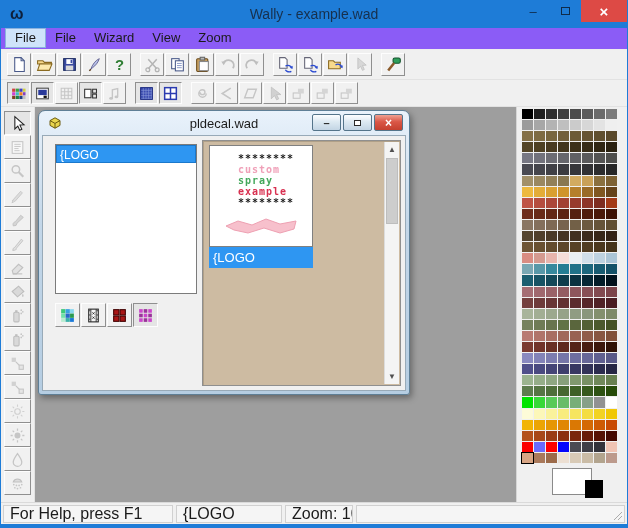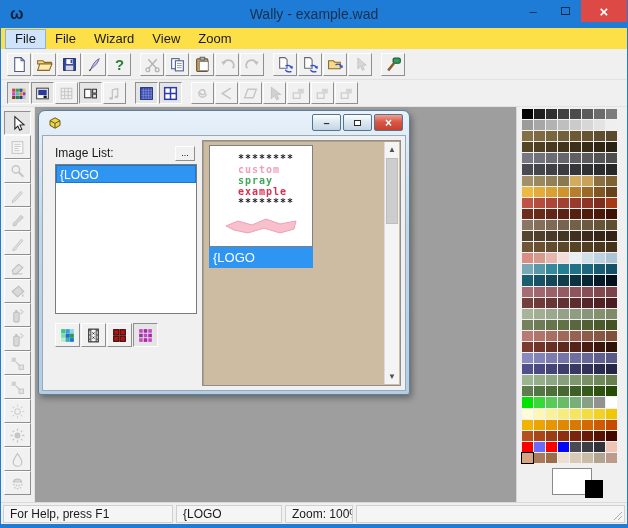--- a/index.html
+++ b/index.html
@@ -11,21 +11,21 @@
   
   .titlebar { height:28px; background:#1e7cd7; position:relative; flex:none; display:flex; align-items:center; }
   .app-icon { position:absolute; left:9px; top:4px; font-size:16px; font-weight:bold; color:#0d1f3c; line-height:20px; }
   .title { position:absolute; left:0; right:0; text-align:center; font-size:14px; color:#17304d; line-height:28px; }
   .caption-buttons { position:absolute; right:0; top:0; display:flex; height:22px; z-index:2; }
   .cap-btn { width:32px; height:22px; display:flex; align-items:center; justify-content:center; color:#0f2b4a; font-size:13px; }
   .cap-btn.maxb span { width:9px; height:8px; border:1.5px solid #0f2b4a; display:block; }
   .cap-btn.closeb { width:46px; background:#dd4a45; color:#fff; font-size:15px; font-weight:bold; }
 
   
-  .menubar { height:22px; background:#fde047; display:flex; align-items:center; padding-left:4px; flex:none; border-bottom:1px solid #eee; }
+  .menubar { height:22px; background:#8b5cf6; display:flex; align-items:flex-start; padding-left:4px; flex:none; border-bottom:1px solid #eee; }
   .mitem { padding:0 9px; line-height:20px; font-size:13px; }
   .mitem.active { background:#cfe4fa; border:1px solid #8cb2de; line-height:18px; }
 
   
   .toolbar { background:#f0f0f0; display:flex; align-items:center; padding-left:6px; flex:none; border-bottom:1px solid #e2e2e2; }
   .tb1 { height:30px; } .tb2 { height:27px; }
   .tbtn { width:24px; height:23px; display:flex; align-items:center; justify-content:center;
           background:#f1f1f1; border:1px solid; border-color:#fdfdfd #8f8f8f #8f8f8f #fdfdfd; margin-right:1px; padding:0; }
   .tb2 .tbtn { width:23px; height:22px; }
   .tbtn.gap { margin-left:8px; }
@@ -83,21 +83,21 @@
   
   .palette-panel { width:111px; flex:none; background:#f0f0f0; border-left:1px solid #d6d6d6; display:flex; flex-direction:column; padding:2px 0 0 5px; }
   .swatches { display:grid; grid-template-columns:repeat(8,11px); grid-auto-rows:10.1px; gap:1px; flex:none; }
   .sw { width:11px; height:10.1px; }
   .sw.sel { outline:1px solid #000; outline-offset:0; z-index:2; }
   .color-indicator { flex:1; position:relative; }
   .bg-box { position:absolute; left:30px; top:5px; width:40px; height:27px; background:#fff; border:1px solid #8a8a8a; }
   .fg-box { position:absolute; left:63px; top:17px; width:18px; height:18px; }
 
   
-  .statusbar { height:22px; flex:none; background:#f0f0f0; border-top:1px solid #dadada; display:flex; gap:3px; padding:2px 2px 1px 2px; font-size:12px; }
+  .statusbar { height:22px; flex:none; background:#f0f0f0; border-top:1px solid #dadada; display:flex; gap:3px; padding:2px 2px 1px 2px; font-size:16px; }
   .spanel { border:1px solid #d0d0d0; background:#f5f5f5; line-height:16px; padding:0 6px; white-space:nowrap; overflow:hidden; }
   .sp1 { width:170px; } .sp2 { width:106px; } .sp3 { width:90px; } .sp4 { width:68px; }
   .sp5 { flex:1; position:relative; }
   .grip { position:absolute; right:1px; bottom:1px; }
   .blue-strip { height:4px; background:#1e7cd7; flex:none; }
 </style>
 </head>
 <body>
 
 <svg width="0" height="0" style="position:absolute" aria-hidden="true">
@@ -596,34 +596,31 @@
 
     <div class="mdi">
       <div class="child">
         <div class="child-title">
           <span class="wad-icon">
             <svg width="14" height="14" viewBox="0 0 14 14">
                 <path d="M2 4.6l5-2.8 5 2.8v4.8l-5 2.8-5-2.8z" fill="#ead64e" stroke="#6a5a10"></path>
                 <path d="M2 4.6l5 2.8 5-2.8M7 7.4v4.8" stroke="#6a5a10" fill="none"></path>
               </svg>
           </span>
+          <span class="child-title-text">pldecal.wad</span>
           <span class="aero-buttons">
             <span class="abtn">–</span>
             <span class="abtn">
                 <span class="rbox"></span>
               </span>
             <span class="abtn aclose">×</span>
           </span>
         </div>
         <div class="child-client">
           <div class="left-pane">
-            <div class="il-row">
-              <span class="il-label">Image List:</span>
-              <button class="dots-btn">...</button>
-            </div>
             <div class="listbox" id="listbox">
                 <div class="litem sel">{LOGO</div>
               </div>
             <div class="view-btns" id="viewbtns">
                 <button class="tbtn enabled">
                   <svg class="ic" viewBox="0 0 16 16">
                     <use href="#i-mosaic"></use>
                   </svg>
                 </button>
                 <button class="tbtn enabled">

